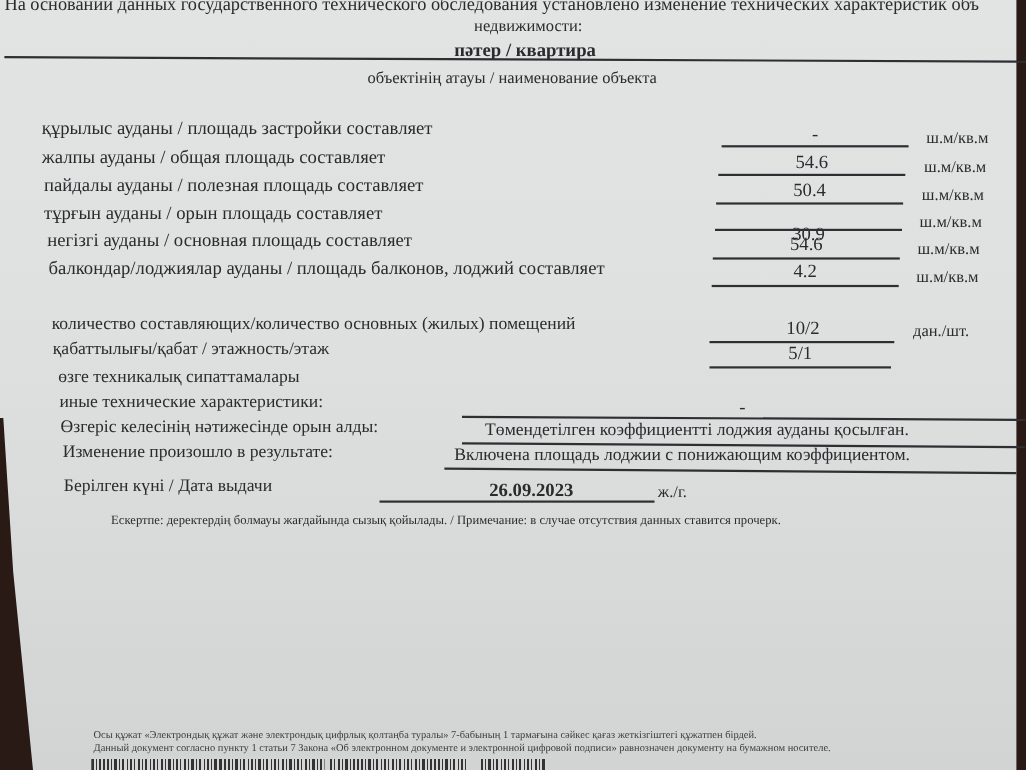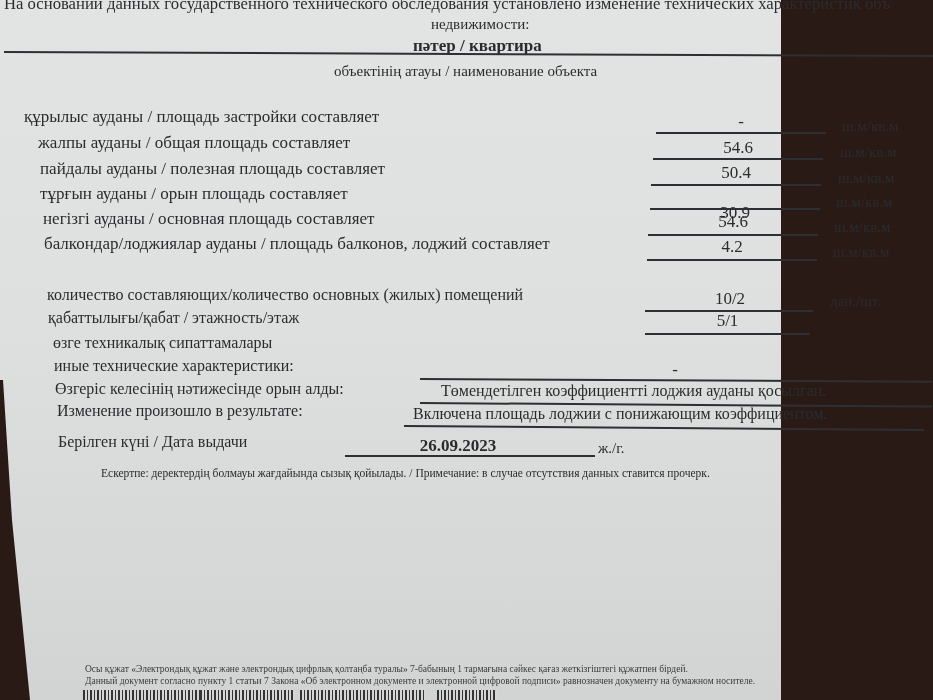--- a/index.html
+++ b/index.html
@@ -3,21 +3,21 @@
 <meta charset="utf-8">
 <style>
   html, body { margin:0; padding:0; }
   body {
     width:933px; height:700px; overflow:hidden; position:relative;
     background:#2a1a16;
     font-family:"Liberation Serif","DejaVu Serif",serif;
     color:#2b2b2e;
   }
   .paper {
-    position:absolute; left:0; top:0; width:781px; height:700px;
+    position:absolute; left:0; top:0; width:924px; height:700px;
     background:linear-gradient(180deg,#e2e4e3 0%,#dfe1e0 40%,#d9dbda 70%,#d2d4d3 100%);
     clip-path:polygon(0 0, 933px 0, 933px 610px, 925px 700px, 30px 700px, 12px 520px, 3px 380px, 0 380px);
   }
   .abs { position:absolute; white-space:nowrap; }
   .txt { font-size:17px; transform-origin:left top; }
   .hr { position:absolute; height:2px; background:#2e2f33; }
   .val { position:absolute; text-align:center; font-size:17px; }
   .unit { font-size:15px; }
   .bold { font-weight:bold; }
   .small { font-size:11.5px; }
@@ -28,21 +28,21 @@
 <body>
 
 <div class="paper">
 
   <div class="abs txt" style="left:4px; top:-6px; font-size:17px; transform:scaleX(0.98);">На основании данных государственного технического обследования установлено изменение технических характеристик объ</div>
   <div class="abs txt" style="left:431px; top:16px; font-size:15px;">недвижимости:</div>
   <div class="abs txt bold" style="left:413px; top:36px; font-size:17px;">пәтер /  квартира</div>
   <div class="hr" style="left:4px; top:51px; width:929px; transform:rotate(0.25deg); transform-origin:left;"></div>
   <div class="abs txt" style="left:334px; top:63px; font-size:15px;">объектінің атауы / наименование объекта</div>
 
-  <div class="abs txt" style="left:24px; top:107px;">құрылыс ауданы / площадь застройки составляет</div>
+  <div class="abs txt" style="left:38px; top:107px;">құрылыс ауданы / площадь застройки составляет</div>
   <div class="val" style="left:656px; top:112px; width:170px;">-</div>
   <div class="hr" style="left:656px; top:132px; width:170px;"></div>
   <div class="abs unit" style="left:842px; top:118px;">ш.м/кв.м</div>
 
   <div class="abs txt" style="left:38px; top:133px;">жалпы ауданы / общая площадь составляет</div>
   <div class="val" style="left:653px; top:138px; width:170px;">54.6</div>
   <div class="hr" style="left:653px; top:158px; width:170px;"></div>
   <div class="abs unit" style="left:840px; top:144px;">ш.м/кв.м</div>
 
   <div class="abs txt" style="left:40px; top:159px;">пайдалы ауданы / полезная площадь составляет</div>
@@ -81,21 +81,21 @@
 
   <div class="abs txt" style="left:55px; top:380px; font-size:16px;">Өзгеріс келесінің нәтижесінде орын алды:</div>
   <div class="abs txt" style="left:441px; top:382px; font-size:16px;">Төмендетілген коэффициентті лоджия ауданы қосылған.</div>
   <div class="hr" style="left:420px; top:402px; width:512px; transform:rotate(0.4deg); transform-origin:left;"></div>
 
   <div class="abs txt" style="left:57px; top:402px; font-size:16px;">Изменение произошло в результате:</div>
   <div class="abs txt" style="left:413px; top:405px; font-size:16px;">Включена площадь лоджии с понижающим коэффициентом.</div>
   <div class="hr" style="left:404px; top:425px; width:520px; transform:rotate(0.45deg); transform-origin:left;"></div>
 
   <div class="abs txt" style="left:58px; top:433px; font-size:16px;">Берілген күні / Дата выдачи</div>
-  <div class="val bold" style="left:333px; top:436px; width:250px;">26.09.2023</div>
+  <div class="val bold" style="left:358px; top:436px; width:250px;">26.09.2023</div>
   <div class="hr" style="left:345px; top:455px; width:250px;"></div>
   <div class="abs txt" style="left:598px; top:440px; font-size:15px;">ж./г.</div>
 
   <div class="abs small" style="left:101px; top:467px;">Ескертпе: деректердің болмауы жағдайында сызық қойылады. / Примечание: в случае отсутствия данных ставится прочерк.</div>
 
   <div class="abs footer" style="left:85px; top:664px;">Осы құжат «Электрондық құжат және электрондық цифрлық қолтаңба туралы» 7-бабының 1 тармағына сәйкес қағаз жеткізгіштегі құжатпен бірдей.</div>
   <div class="abs footer" style="left:85px; top:676px;">Данный документ согласно пункту 1 статьи 7 Закона «Об электронном документе и электронной цифровой подписи» равнозначен документу на бумажном носителе.</div>
 
   <div class="qr" style="left:83px; width:125px;"></div>
   <div class="qr" style="left:200px; width:95px;"></div>

